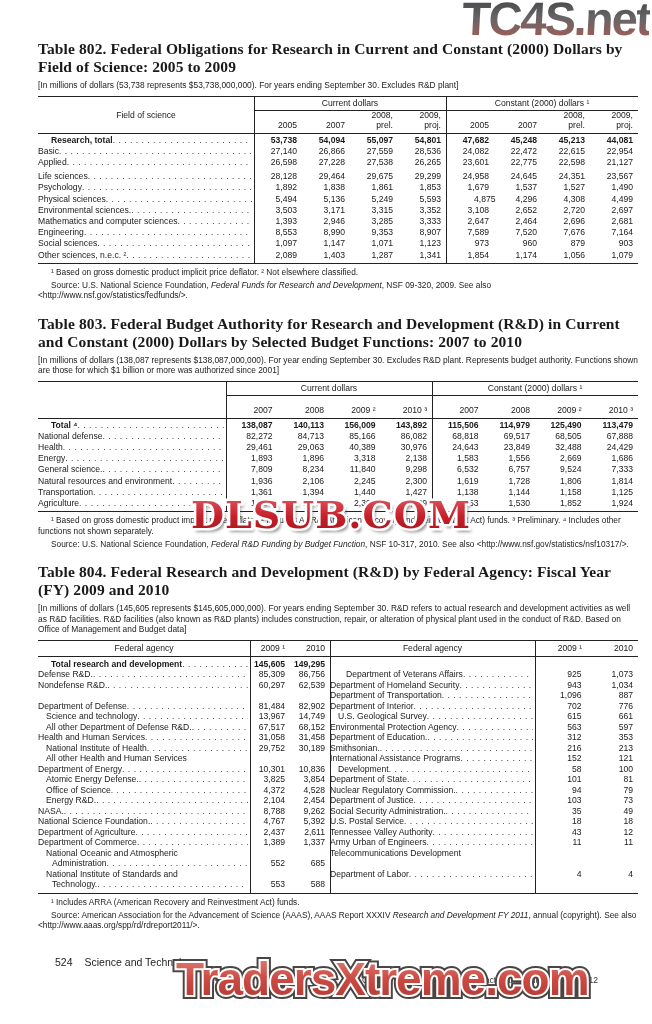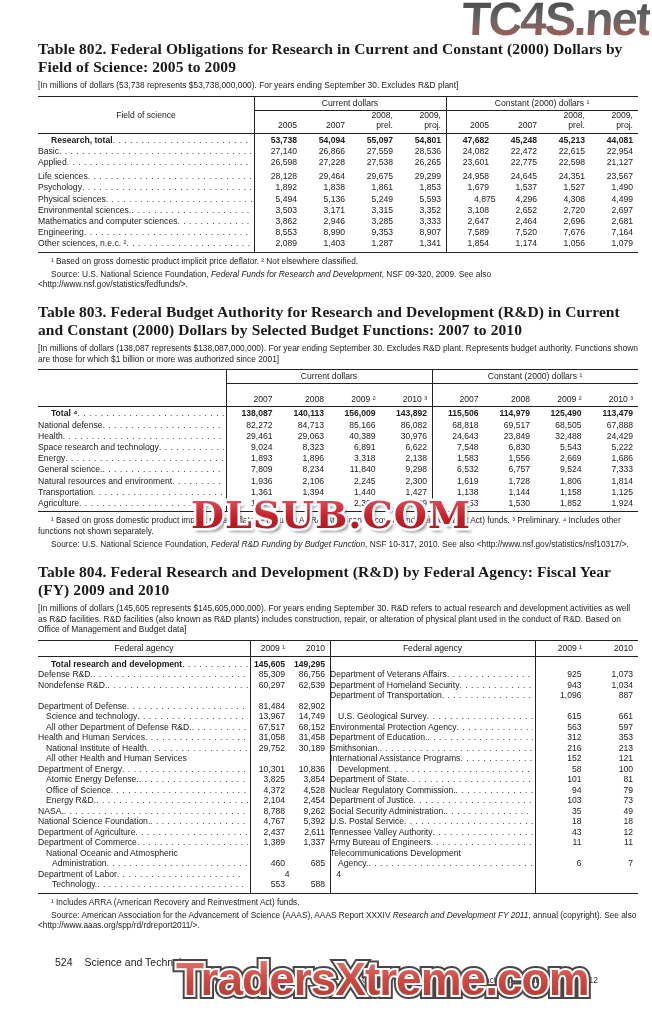--- a/index.html
+++ b/index.html
@@ -227,21 +227,21 @@
               <div class="gt-val" style="width: 48px;">3,108</div>
               <div class="gt-val" style="width: 48px;">2,652</div>
               <div class="gt-val" style="width: 48px;">2,720</div>
               <div class="gt-val" style="width: 48px;">2,697</div>
             </div>
             <div class="gt-row">
               <div class="gt-label" style="width: 216px; padding-left: 0px;">
                 <span class="t">Mathematics and computer sciences</span>
                 <span class="dots"></span>
               </div>
-              <div class="gt-val" style="width: 48px;">3,862</div>
+              <div class="gt-val" style="width: 48px;">1,393</div>
               <div class="gt-val" style="width: 48px;">2,946</div>
               <div class="gt-val" style="width: 48px;">3,285</div>
               <div class="gt-val" style="width: 48px;">3,333</div>
               <div class="gt-val" style="width: 48px;">2,647</div>
               <div class="gt-val" style="width: 48px;">2,464</div>
               <div class="gt-val" style="width: 48px;">2,696</div>
               <div class="gt-val" style="width: 48px;">2,681</div>
             </div>
             <div class="gt-row">
               <div class="gt-label" style="width: 216px; padding-left: 0px;">
@@ -249,20 +249,34 @@
                 <span class="dots"></span>
               </div>
               <div class="gt-val" style="width: 48px;">8,553</div>
               <div class="gt-val" style="width: 48px;">8,990</div>
               <div class="gt-val" style="width: 48px;">9,353</div>
               <div class="gt-val" style="width: 48px;">8,907</div>
               <div class="gt-val" style="width: 48px;">7,589</div>
               <div class="gt-val" style="width: 48px;">7,520</div>
               <div class="gt-val" style="width: 48px;">7,676</div>
               <div class="gt-val" style="width: 48px;">7,164</div>
+            </div>
+            <div class="gt-row">
+              <div class="gt-label" style="width: 216px; padding-left: 0px;">
+                <span class="t">Social sciences</span>
+                <span class="dots"></span>
+              </div>
+              <div class="gt-val" style="width: 48px;">1,097</div>
+              <div class="gt-val" style="width: 48px;">1,147</div>
+              <div class="gt-val" style="width: 48px;">1,071</div>
+              <div class="gt-val" style="width: 48px;">1,123</div>
+              <div class="gt-val" style="width: 48px;">973</div>
+              <div class="gt-val" style="width: 48px;">960</div>
+              <div class="gt-val" style="width: 48px;">879</div>
+              <div class="gt-val" style="width: 48px;">903</div>
             </div>
             <div class="gt-row">
               <div class="gt-label" style="width: 216px; padding-left: 0px;">
                 <span class="t">Other sciences, n.e.c. ²</span>
                 <span class="dots"></span>
               </div>
               <div class="gt-val" style="width: 48px;">2,089</div>
               <div class="gt-val" style="width: 48px;">1,403</div>
               <div class="gt-val" style="width: 48px;">1,287</div>
               <div class="gt-val" style="width: 48px;">1,341</div>
@@ -345,34 +359,20 @@
               <div class="gt-val" style="width: 51.5px;">29,063</div>
               <div class="gt-val" style="width: 51.5px;">40,389</div>
               <div class="gt-val" style="width: 51.5px;">30,976</div>
               <div class="gt-val" style="width: 51.5px;">24,643</div>
               <div class="gt-val" style="width: 51.5px;">23,849</div>
               <div class="gt-val" style="width: 51.5px;">32,488</div>
               <div class="gt-val" style="width: 51.5px;">24,429</div>
             </div>
             <div class="gt-row">
               <div class="gt-label" style="width: 188px; padding-left: 0px;">
-                <span class="t">Space research and technology</span>
-                <span class="dots"></span>
-              </div>
-              <div class="gt-val" style="width: 51.5px;">9,024</div>
-              <div class="gt-val" style="width: 51.5px;">8,323</div>
-              <div class="gt-val" style="width: 51.5px;">6,891</div>
-              <div class="gt-val" style="width: 51.5px;">6,622</div>
-              <div class="gt-val" style="width: 51.5px;">7,548</div>
-              <div class="gt-val" style="width: 51.5px;">6,830</div>
-              <div class="gt-val" style="width: 51.5px;">5,543</div>
-              <div class="gt-val" style="width: 51.5px;">5,222</div>
-            </div>
-            <div class="gt-row">
-              <div class="gt-label" style="width: 188px; padding-left: 0px;">
                 <span class="t">Energy</span>
                 <span class="dots"></span>
               </div>
               <div class="gt-val" style="width: 51.5px;">1,893</div>
               <div class="gt-val" style="width: 51.5px;">1,896</div>
               <div class="gt-val" style="width: 51.5px;">3,318</div>
               <div class="gt-val" style="width: 51.5px;">2,138</div>
               <div class="gt-val" style="width: 51.5px;">1,583</div>
               <div class="gt-val" style="width: 51.5px;">1,556</div>
               <div class="gt-val" style="width: 51.5px;">2,669</div>
@@ -475,21 +475,21 @@
             <div class="pt-row">
               <div class="pt-cellwrap">
                 <div class="pt-lab" style="width: 212px; padding-left: 0px;">
                   <span class="t">Defense R&amp;D.</span>
                   <span class="dots"></span>
                 </div>
                 <div class="pt-val" style="width: 40px;">85,309</div>
                 <div class="pt-val" style="width: 40px;">86,756</div>
               </div>
               <div class="pt-cellwrap">
-                <div class="pt-lab" style="width: 205px; padding-left: 0px;">
+                <div class="pt-lab" style="width: 205px; padding-left: 16px;">
                   <span class="t">Department of Veterans Affairs</span>
                   <span class="dots"></span>
                 </div>
                 <div class="pt-val" style="width: 51.5px;">925</div>
                 <div class="pt-val" style="width: 51.5px;">1,073</div>
               </div>
             </div>
             <div class="pt-row">
               <div class="pt-cellwrap">
                 <div class="pt-lab" style="width: 212px; padding-left: 0px;">
@@ -525,20 +525,28 @@
             </div>
             <div class="pt-row">
               <div class="pt-cellwrap">
                 <div class="pt-lab" style="width: 212px; padding-left: 0px;">
                   <span class="t">Department of Defense</span>
                   <span class="dots"></span>
                 </div>
                 <div class="pt-val" style="width: 40px;">81,484</div>
                 <div class="pt-val" style="width: 40px;">82,902</div>
               </div>
+              <div class="pt-cellwrap">
+                <div class="pt-lab" style="width: 205px; padding-left: 0px;">
+                  <span class="t">Department of Interior</span>
+                  <span class="dots"></span>
+                </div>
+                <div class="pt-val" style="width: 51.5px;">702</div>
+                <div class="pt-val" style="width: 51.5px;">776</div>
+              </div>
             </div>
             <div class="pt-row">
               <div class="pt-cellwrap">
                 <div class="pt-lab" style="width: 212px; padding-left: 8px;">
                   <span class="t">Science and technology</span>
                   <span class="dots"></span>
                 </div>
                 <div class="pt-val" style="width: 40px;">13,967</div>
                 <div class="pt-val" style="width: 40px;">14,749</div>
               </div>
@@ -752,21 +760,21 @@
               <div class="pt-cellwrap">
                 <div class="pt-lab" style="width: 212px; padding-left: 0px;">
                   <span class="t">Department of Commerce</span>
                   <span class="dots"></span>
                 </div>
                 <div class="pt-val" style="width: 40px;">1,389</div>
                 <div class="pt-val" style="width: 40px;">1,337</div>
               </div>
               <div class="pt-cellwrap">
                 <div class="pt-lab" style="width: 205px; padding-left: 0px;">
-                  <span class="t">Army Bureau of Engineers</span>
+                  <span class="t">Army Urban of Engineers</span>
                   <span class="dots"></span>
                 </div>
                 <div class="pt-val" style="width: 51.5px;">11</div>
                 <div class="pt-val" style="width: 51.5px;">11</div>
               </div>
             </div>
             <div class="pt-row">
               <div class="pt-cellwrap">
                 <div class="pt-lab" style="width: 212px; padding-left: 8px;">
                   <span class="t">National Oceanic and Atmospheric</span>
@@ -781,33 +789,32 @@
                 <div class="pt-val" style="width: 51.5px;"></div>
                 <div class="pt-val" style="width: 51.5px;"></div>
               </div>
             </div>
             <div class="pt-row">
               <div class="pt-cellwrap">
                 <div class="pt-lab" style="width: 212px; padding-left: 14px;">
                   <span class="t">Administration</span>
                   <span class="dots"></span>
                 </div>
-                <div class="pt-val" style="width: 40px;">460</div>
+                <div class="pt-val" style="width: 40px;">552</div>
                 <div class="pt-val" style="width: 40px;">685</div>
               </div>
-              <div class="pt-cellwrap">
-                <div class="pt-lab" style="width: 205px; padding-left: 8px;">
-                  <span class="t">Agency.</span>
-                  <span class="dots"></span>
-                </div>
-                <div class="pt-val" style="width: 51.5px;">6</div>
-                <div class="pt-val" style="width: 51.5px;">7</div>
-              </div>
-            </div>
-            <div class="pt-row">
+            </div>
+            <div class="pt-row">
+              <div class="pt-cellwrap">
+                <div class="pt-lab" style="width: 212px; padding-left: 8px;">
+                  <span class="t">National Institute of Standards and</span>
+                </div>
+                <div class="pt-val" style="width: 40px;"></div>
+                <div class="pt-val" style="width: 40px;"></div>
+              </div>
               <div class="pt-cellwrap">
                 <div class="pt-lab" style="width: 205px; padding-left: 0px; align-items: flex-end;">
                   <span class="t">Department of Labor</span>
                   <span class="dots"></span>
                 </div>
                 <div class="pt-val" style="width: 51.5px;">4</div>
                 <div class="pt-val" style="width: 51.5px;">4</div>
               </div>
             </div>
             <div class="pt-row">

